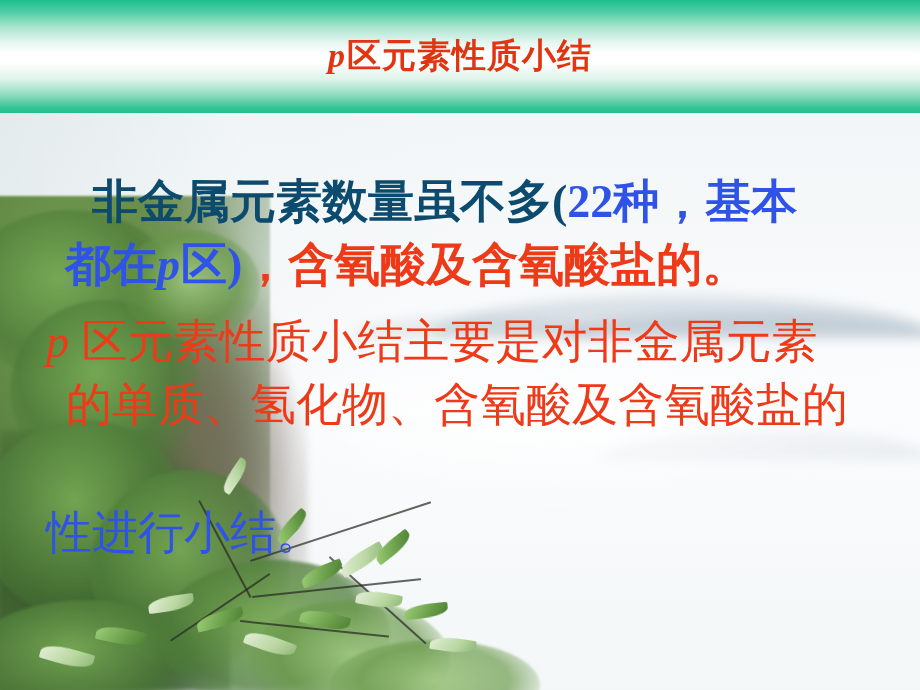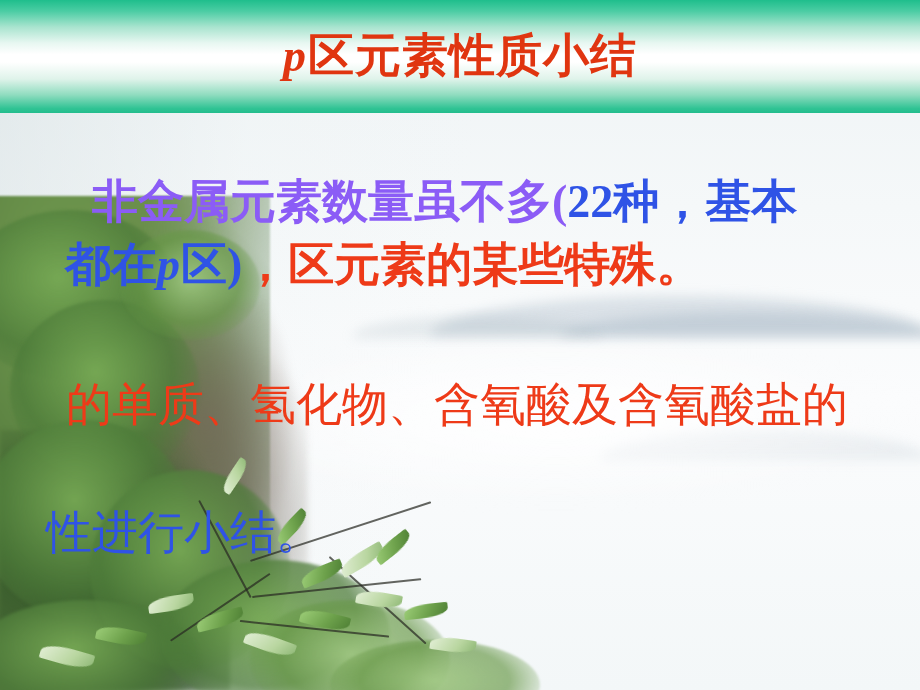--- a/index.html
+++ b/index.html
@@ -126,21 +126,21 @@
       #dff3ea 70%,
       #8fdcbf 84%,
       #30c394 96%,
       #23bd8d 100%);
     z-index: 5;
   }
   #banner-title {
     position: absolute;
     left: 0; right: 0; top: 26px;
     text-align: center;
-    font-size: 46px;
+    font-size: 34px;
     line-height: 60px;
     font-weight: bold;
     letter-spacing: 1px;
     white-space: nowrap;
   }
   .ital-p {
     font-style: italic;
     font-family: "Liberation Serif", "DejaVu Serif", serif;
     padding-right: 1px;
   }
@@ -225,27 +225,30 @@
 
   <div id="banner">
     <div id="banner-title" style="color: rgb(224, 53, 16);">
       <span class="ital-p">p</span><span>区元素性质小结</span>
     </div>
   </div>
 
   <div id="body-text">
 
     <div class="tline indent ln1">
-      <span class="red" style="color: #8b5cf6;">非金属元素数量虽不多(</span><span class="blue" style="color: rgb(47, 83, 230);">22种，基本</span>
+      <span class="red" style="color: #0c4a6e;">非金属元素数量虽不多(</span><span class="blue" style="color: rgb(47, 83, 230);">22种，基本</span>
     </div>
 
     <div class="tline ln2">
-      <span class="blue" style="color: rgb(47, 83, 230); margin-left: 19px;">都在</span><span class="blue ital-p" style="color: rgb(47, 83, 230);">p</span><span class="blue" style="color: rgb(47, 83, 230);">区)</span><span class="red" style="color: rgb(238, 58, 24);">，区元素的某些特殊。</span>
-    </div>
-
+      <span class="blue" style="color: rgb(47, 83, 230); margin-left: 19px;">都在</span><span class="blue ital-p" style="color: rgb(47, 83, 230);">p</span><span class="blue" style="color: rgb(47, 83, 230);">区)</span><span class="red" style="color: rgb(238, 58, 24);">，含氧酸及含氧酸盐的。</span>
+    </div>
+
+    <div class="tline ln3">
+      <span class="red ital-p" style="color: rgb(238, 58, 24);">p</span><span class="red" style="color: rgb(238, 58, 24);"> 区元素性质小结主要是对非金属元素</span>
+    </div>
 
     <div class="tline ln4">
       <span class="red" style="color: rgb(238, 58, 24);">的单质、氢化物、含氧酸及含氧酸盐的</span>
     </div>
 
 
     <div class="tline ln6">
       <span class="blue" style="color: rgb(47, 83, 230);">性进行小结。</span>
     </div>
 

